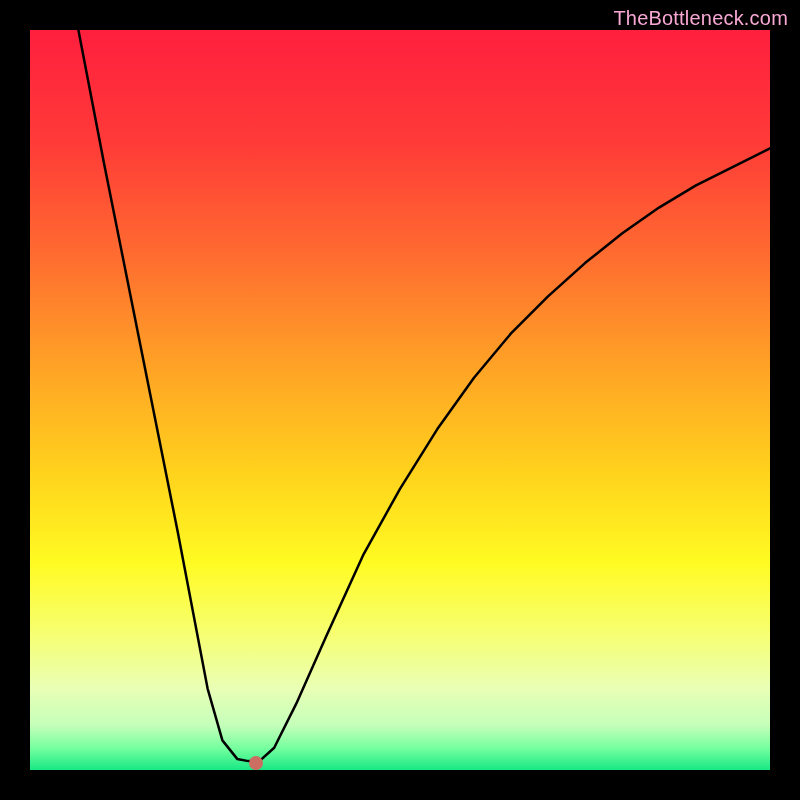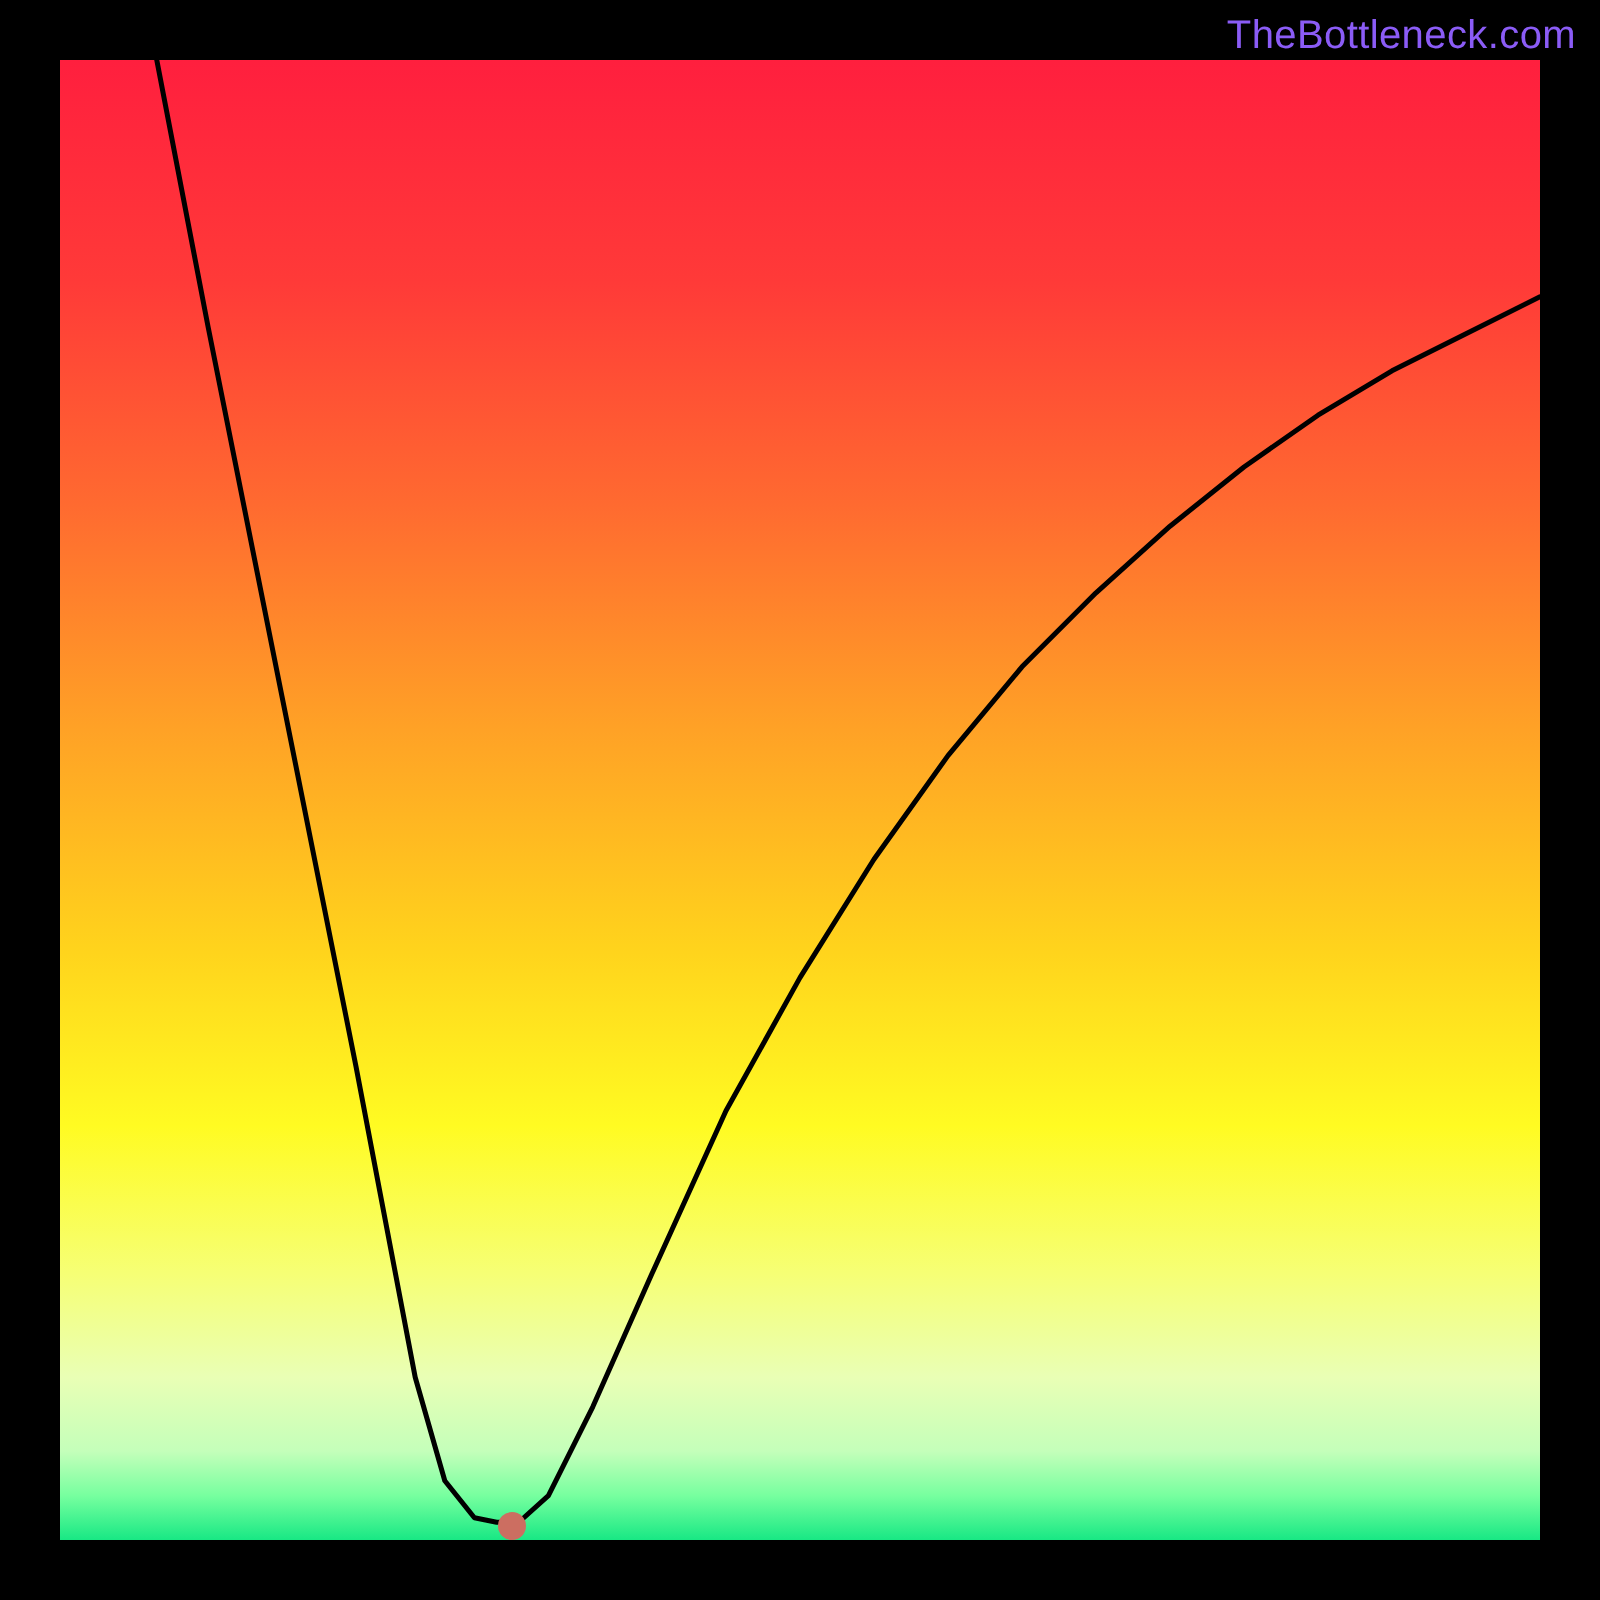--- a/index.html
+++ b/index.html
@@ -43,21 +43,21 @@
     width: 14px;
     height: 14px;
     border-radius: 50%;
     background: #cc6e61;
     transform: translate(-50%, -50%);
   }
   .watermark {
     position: absolute;
     top: 7px;
     right: 12px;
-    color: #8b5cf6;
+    color: #f9a8d4;
     font-size: 20px;
     font-weight: 500;
     letter-spacing: 0.2px;
   }
 </style>
 </head>
 <body>
 
 <div class="container">
   <div class="watermark">TheBottleneck.com</div>

